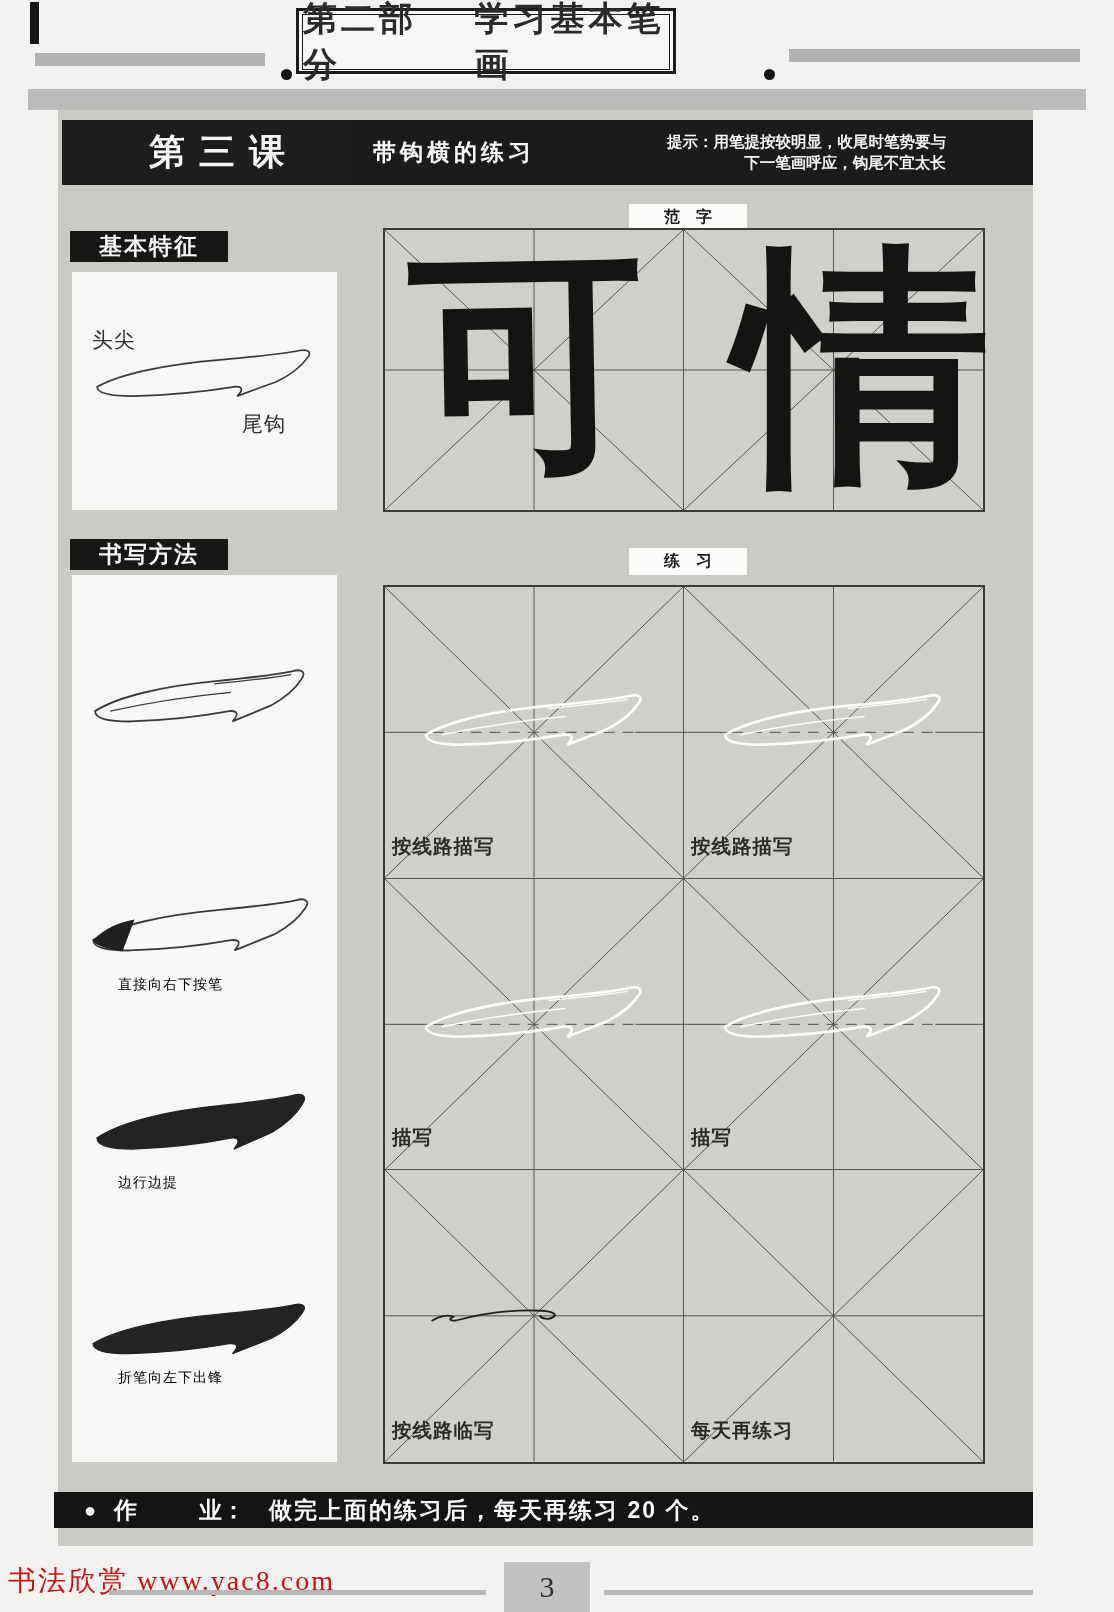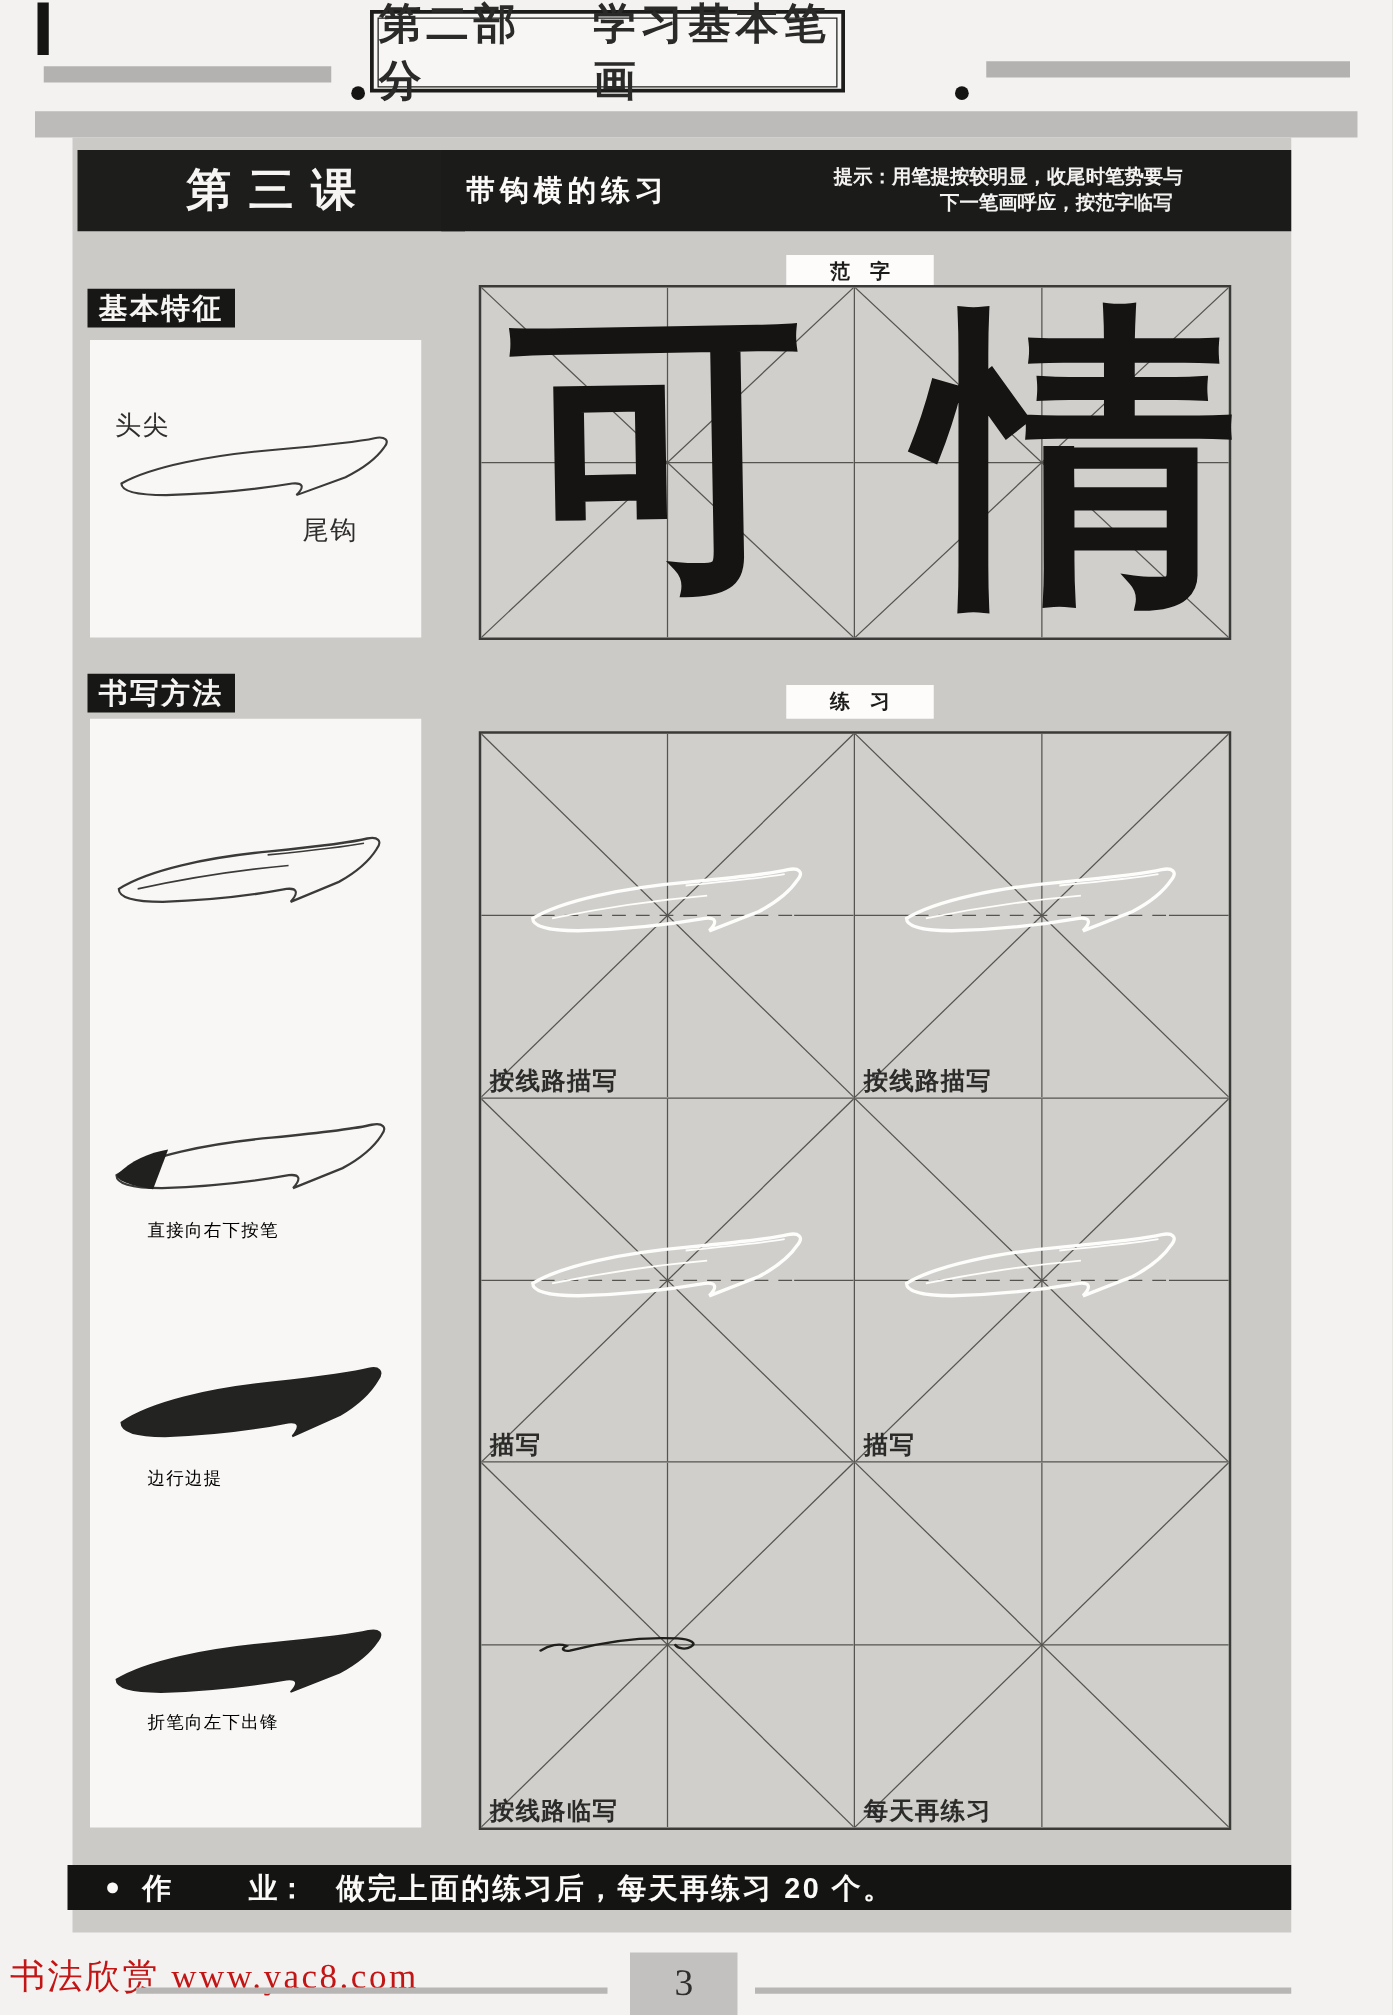--- a/index.html
+++ b/index.html
@@ -23,21 +23,21 @@
   
   .panel{left:58px;top:110px;width:975px;height:1436px;background:#cbcac7;}
 
   
   .lesson-bar{left:62px;top:120px;width:310px;height:65px;background:#1d1d1b;display:flex;align-items:center;
        justify-content:center;}
   .lesson-bar span{color:#f6f5f3;font-family:"Liberation Sans","DejaVu Sans",sans-serif;font-weight:bold;
        font-size:36px;letter-spacing:14px;text-indent:14px;}
   .side-label{height:31px;background:#171715;color:#f6f5f3;display:flex;align-items:center;justify-content:center;
        font-family:"Liberation Sans","DejaVu Sans",sans-serif;font-weight:bold;font-size:23px;letter-spacing:2px;
-       padding:0 0;}
+       padding:0 20px;}
   .side-label.f{left:70px;top:231px;width:118px;}
   .side-label.m{left:70px;top:539px;width:118px;}
   .card{background:#f8f7f5;}
   .card.c1{left:72px;top:272px;width:265px;height:238px;}
   .card.c2{left:72px;top:575px;width:265px;height:887px;}
   .tip-label{font-size:21px;color:#2e2e2c;letter-spacing:1px;}
   .tip-label.head{left:92px;top:326px;}
   .tip-label.tail{left:242px;top:410px;}
   .diagram{left:90px;}
   .dg1{left:90px;top:668px;width:218px;height:60px;}
@@ -62,21 +62,21 @@
   .grid-label.pr{left:629px;top:548px;}
 
   .mi-grid{display:grid;grid-template-columns:1fr 1fr;border:2px solid #3a3a38;box-sizing:border-box;
        background:#d0cfcc;}
   .ex-grid{left:383px;top:228px;width:602px;height:284px;}
   .pr-grid{left:383px;top:585px;width:602px;height:879px;grid-template-rows:repeat(3,1fr);}
   .cell{position:relative;box-sizing:border-box;}
   .cell:nth-child(odd){border-right:1px solid #55544f;}
   .pr-grid .cell:nth-child(-n+4){border-bottom:1px solid #55544f;}
   .cell svg.mi{position:absolute;inset:0;width:100%;height:100%;}
-  .cell-label{position:absolute;left:7px;bottom:0;font-size:19.5px;font-weight:bold;color:#2b2b29;
+  .cell-label{position:absolute;left:7px;bottom:18px;font-size:19.5px;font-weight:bold;color:#2b2b29;
        letter-spacing:1px;}
   .stroke-w{position:absolute;left:36px;top:calc(50% - 39px);width:224px;height:58px;}
   .stroke-t{position:absolute;left:40px;top:calc(50% - 15px);width:150px;height:30px;}
   .bigchar{position:absolute;left:50%;top:50%;color:#161412;font-weight:bold;line-height:1;
        font-family:"DejaVu Serif","Liberation Serif",serif;}
   .bigchar.c0{font-size:236px;transform:translate(-53%,-54%) rotate(-1deg);}
   .bigchar.c1{font-size:252px;transform:translate(-38%,-52%);}
 
   
   .hw-bar{left:54px;top:1492px;width:979px;height:36px;background:#141412;display:flex;align-items:center;
@@ -139,21 +139,21 @@
   <span class="abs caption cap2">边行边提</span>
   <div class="abs diagram dg4"><svg viewBox="0 0 260 64" preserveAspectRatio="none" width="100%" height="100%">
         <path d="M6,46 C34,30 90,19 150,14 C194,10 226,7 243,3 C253,1 258,5 252,12 C245,22 232,32 216,40 L170,57 C178,49 176,45 166,46 C130,52 85,56 48,57 C24,57 6,54 6,46 Z" fill="#232321" stroke="#232321" stroke-width="1.5"></path>
       </svg></div>
   <span class="abs caption cap3">折笔向左下出锋</span>
 
   <div class="abs title-bar">
     <h1>带钩横的练习</h1>
     <div class="hint">
       <span>提示：</span><span>用笔提按较明显，收尾时笔势要与</span>
-      <span class="l2">下一笔画呼应，按范字临写</span>
+      <span class="l2">下一笔画呼应，钩尾不宜太长</span>
     </div>
   </div>
 
   <div class="abs grid-label ex">范　字</div>
   <div class="abs mi-grid ex-grid" id="ex-grid">
       <div class="cell">
         <svg class="mi" viewBox="0 0 299 280" preserveAspectRatio="none">
           <line x1="0" y1="0" x2="299" y2="280" stroke="#55544f" stroke-width="1" vector-effect="non-scaling-stroke"></line>
           <line x1="299" y1="0" x2="0" y2="280" stroke="#55544f" stroke-width="1" vector-effect="non-scaling-stroke"></line>
           <line x1="149.5" y1="0" x2="149.5" y2="280" stroke="#55544f" stroke-width="1" vector-effect="non-scaling-stroke"></line>

